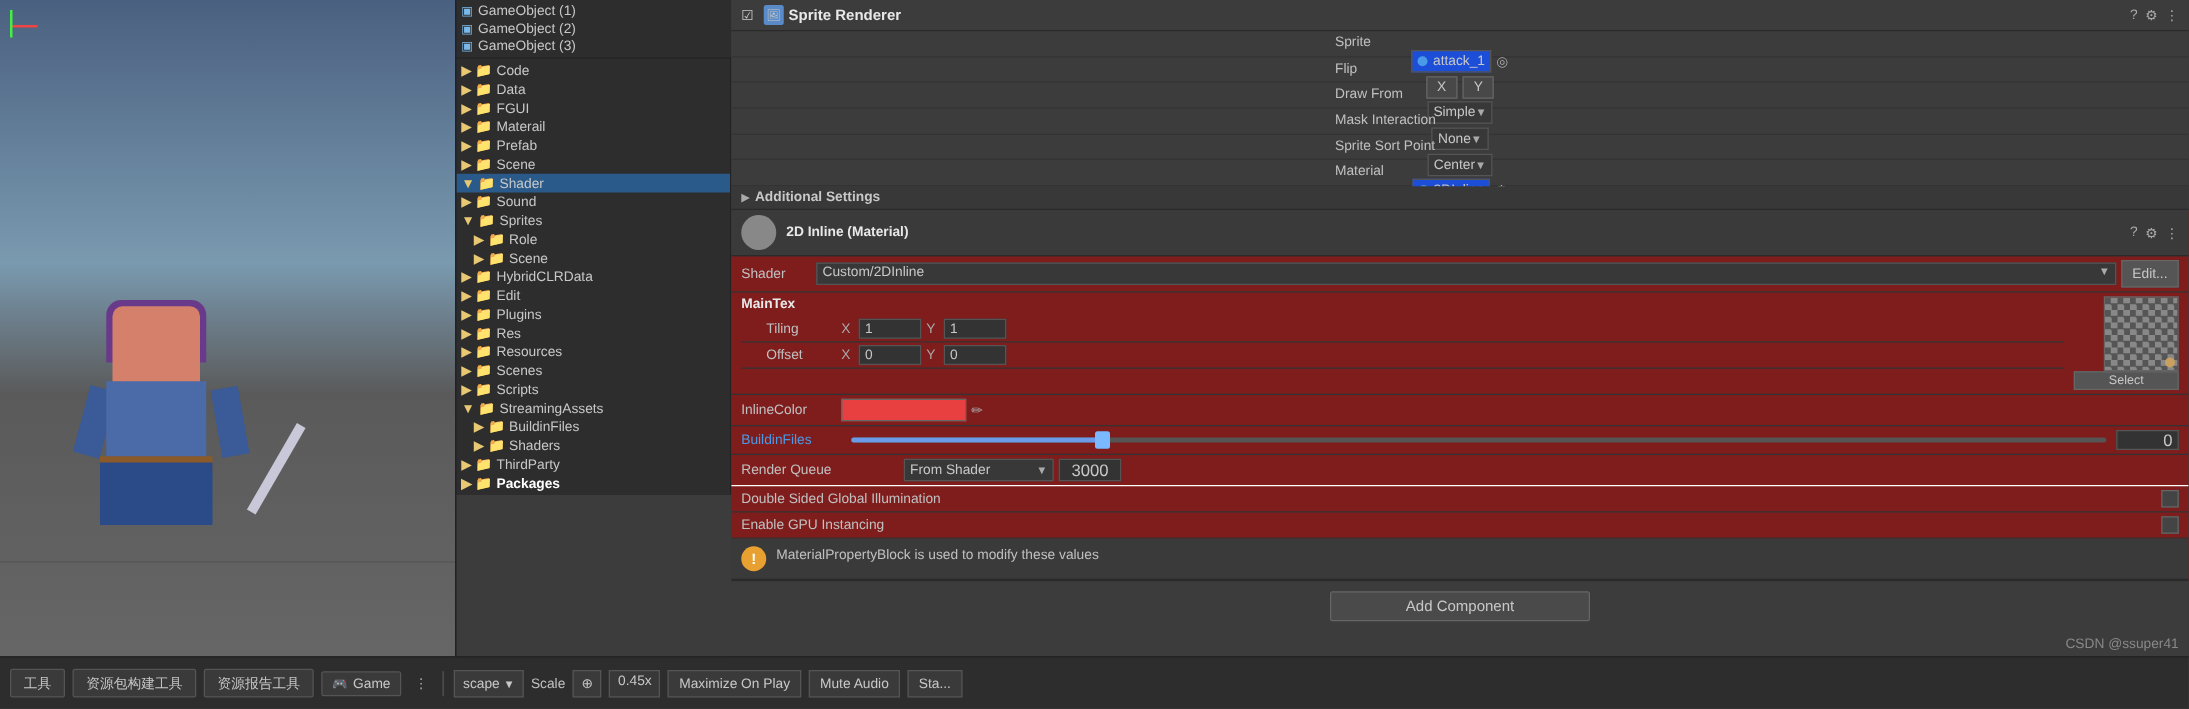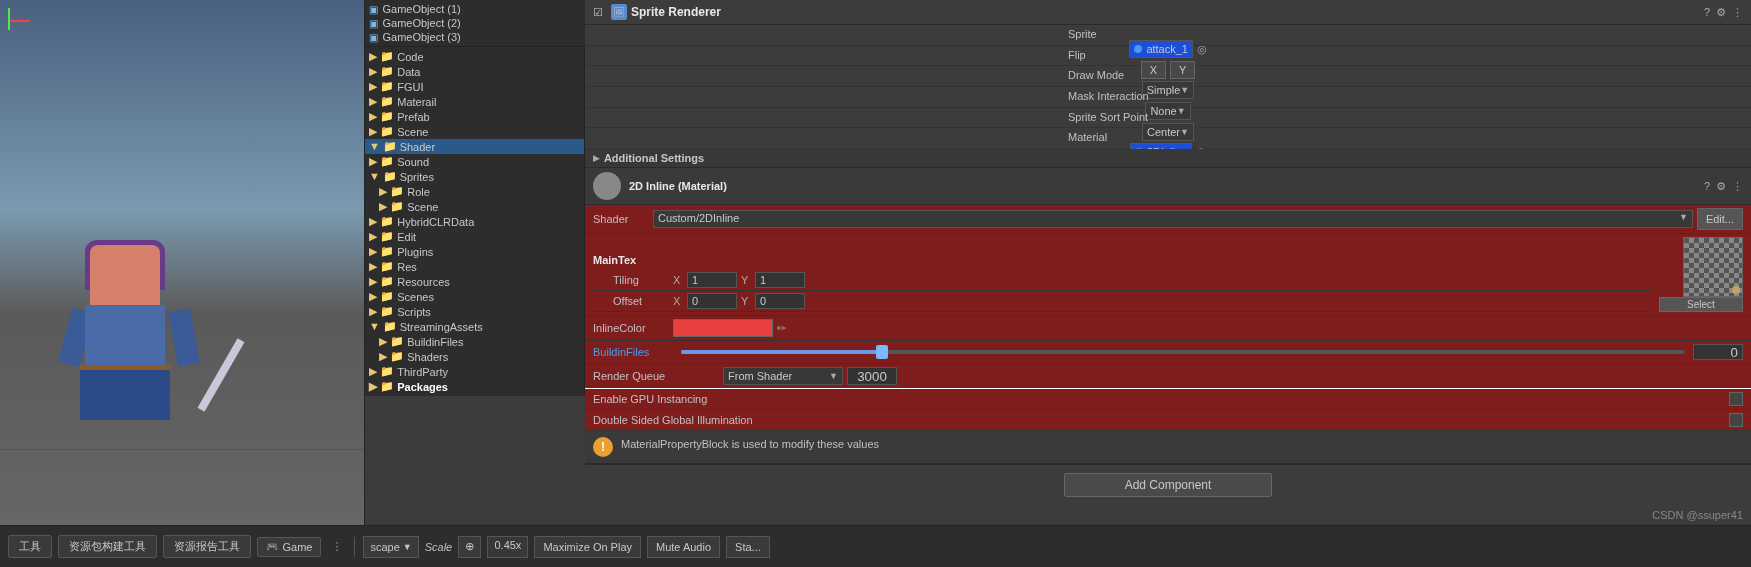--- a/index.html
+++ b/index.html
@@ -331,21 +331,21 @@
       color: #c8c8c8;
       padding: 1px 8px;
       margin-left: 4px;
       cursor: pointer;
       height: 22px;
       font-size: 11px;
     }
 
     .maintex-row {
       display: flex;
-      align-items: flex-end;
+      align-items: flex-start;
       padding: 3px 8px;
       border-bottom: 1px solid #333;
     }
     .tex-thumbnail {
       width: 60px; height: 60px;
       background: repeating-conic-gradient(#888 0% 25%, #555 0% 50%) 0 0 / 10px 10px;
       border: 1px solid #666;
       margin-left: auto;
       position: relative;
     }
@@ -534,21 +534,20 @@
       border: 1px solid #555;
       color: #c8c8c8;
       padding: 2px 6px;
       cursor: pointer;
       font-size: 11px;
       height: 22px;
     }
     .toolbar-label {
       color: #c0c0c0;
       font-size: 11px;
-      font-style: italic;
     }
     .toolbar-scale {
       background: #383838;
       border: 1px solid #555;
       color: #c8c8c8;
       padding: 2px 6px;
       font-size: 11px;
       height: 22px;
     }
     .toolbar-btn {
@@ -779,21 +778,21 @@
       <div class="row-label">Flip</div>
       <div class="row-value">
         <div class="flip-buttons">
           <button class="flip-btn">X</button>
           <button class="flip-btn">Y</button>
         </div>
       </div>
     </div>
 
     <div class="inspector-row">
-      <div class="row-label">Draw Mode</div>
+      <div class="row-label">Draw From</div>
       <div class="row-value">
         <div class="dropdown-field">
           <span>Simple</span>
           <span class="dropdown-arrow">▼</span>
         </div>
       </div>
     </div>
 
     <div class="inspector-row">
       <div class="row-label">Mask Interaction</div>
@@ -911,26 +910,26 @@
       <div class="render-queue-row">
         <div class="rq-label">Render Queue</div>
         <div class="rq-dropdown">
           <span>From Shader</span>
           <span class="dropdown-arrow">▼</span>
         </div>
         <input class="rq-value" type="text" value="3000" style="">
       </div>
 
       <div class="checkbox-row">
+        <div class="cb-label">Double Sided Global Illumination</div>
+        <div class="checkbox"></div>
+      </div>
+
+      <div class="checkbox-row">
         <div class="cb-label">Enable GPU Instancing</div>
-        <div class="checkbox"></div>
-      </div>
-
-      <div class="checkbox-row">
-        <div class="cb-label">Double Sided Global Illumination</div>
         <div class="checkbox"></div>
       </div>
 
       <div class="warning-row">
         <div class="warning-icon">!</div>
         <div class="warning-text">MaterialPropertyBlock is used to modify these values</div>
       </div>
     </div>
 
     <div class="add-component-area">

